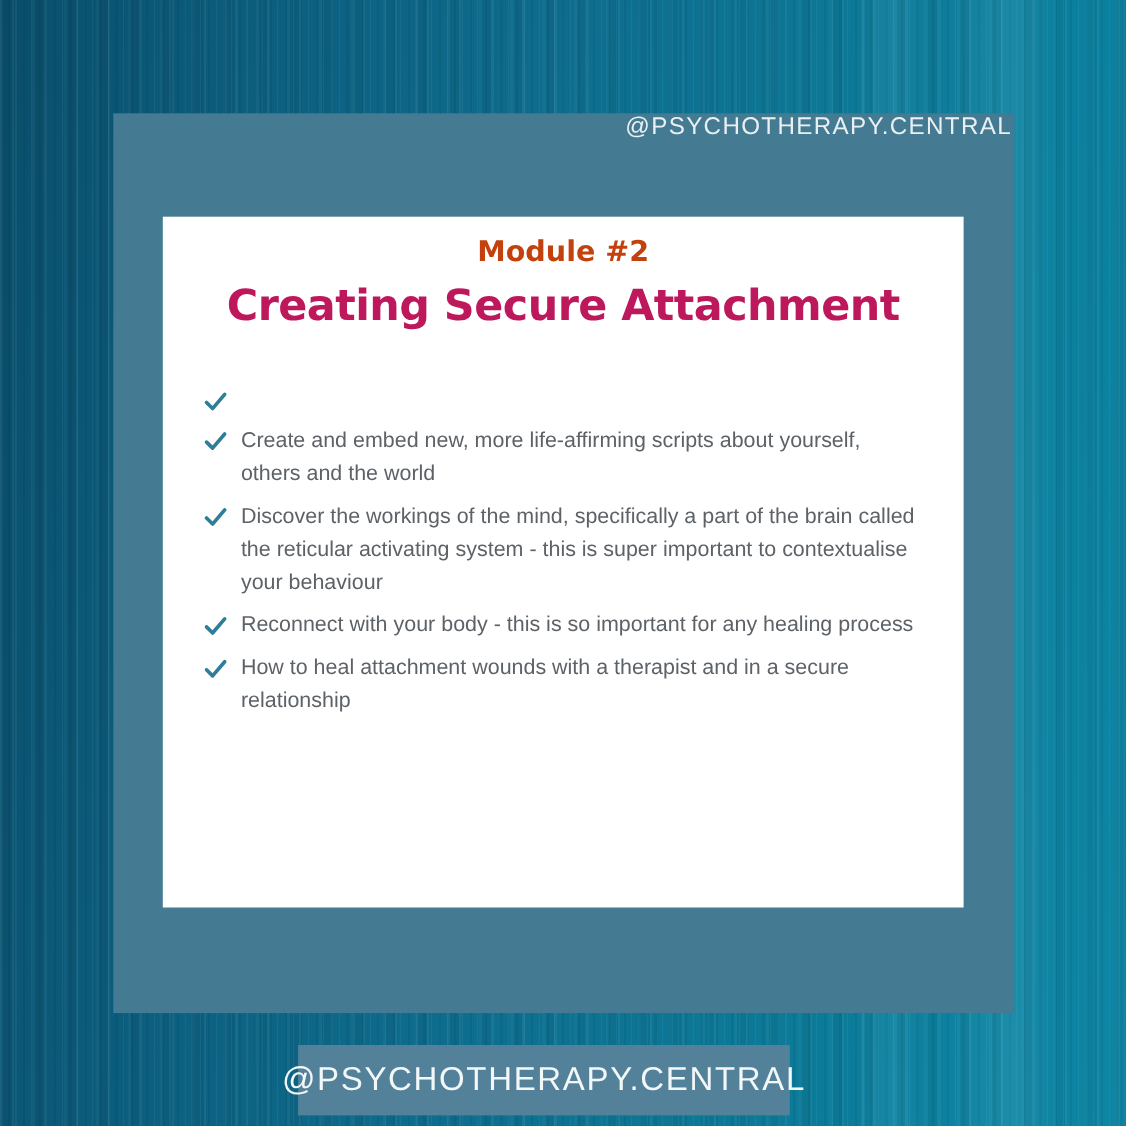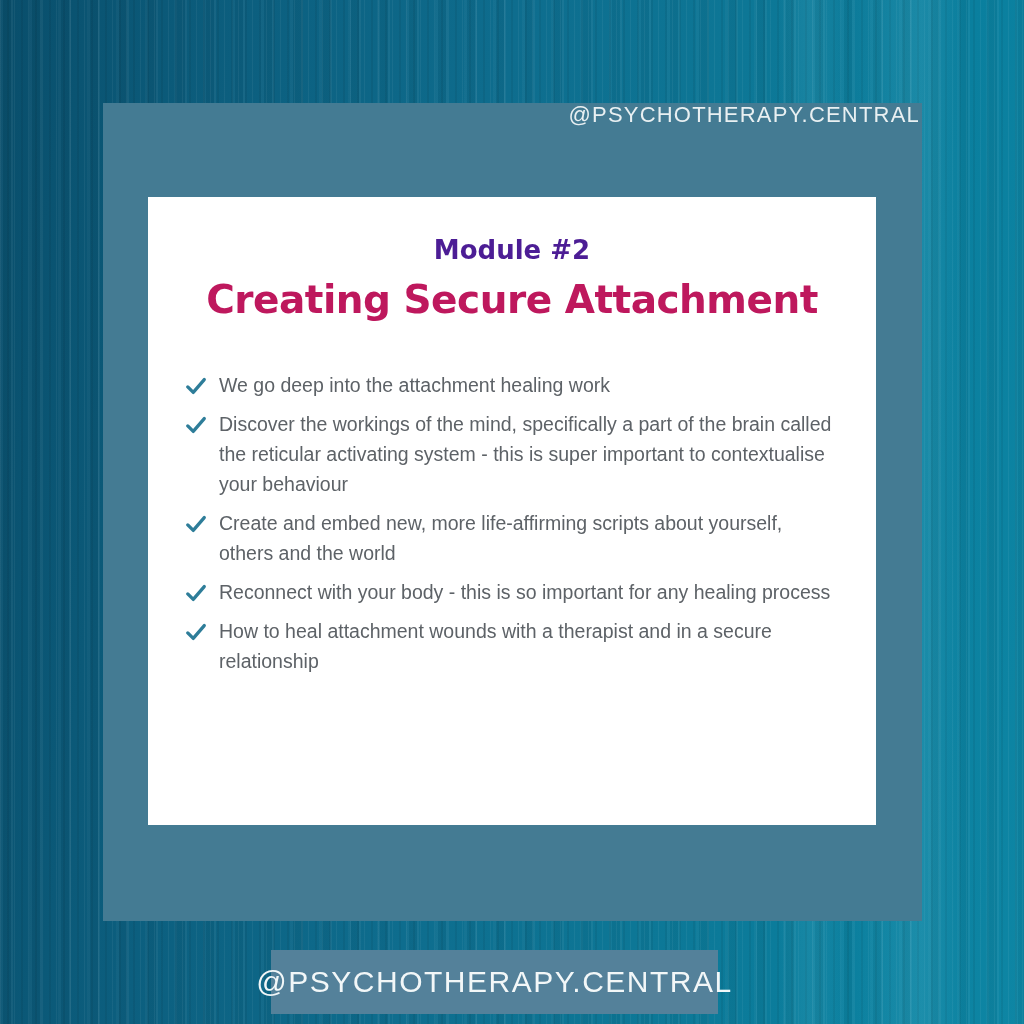--- a/index.html
+++ b/index.html
@@ -28,23 +28,23 @@
     position:absolute;top:101px;right:104px;
     font-size:22px;letter-spacing:1.2px;color:#e9f0f2;line-height:28px;
     font-weight:normal;
   }
   
   .card{
     position:absolute;left:148px;top:197px;width:728px;height:628px;
     background:#ffffff;text-align:center;
   }
   .module-label{
-    margin-top:38px;
+    margin-top:17px;
     font-family:"DejaVu Sans",sans-serif;
-    font-size:26px;font-weight:bold;color:#4c1d95;
+    font-size:26px;font-weight:bold;color:#c2410c;
   }
   .card-title{
     margin-top:12px;
     font-family:"DejaVu Sans",sans-serif;
     font-size:39px;font-weight:bold;color:#be185d;letter-spacing:-0.5px;
   }
   .checklist{
     margin-top:48px;padding:0 40px 0 37px;text-align:left;
   }
   .check-item{display:flex;align-items:flex-start;margin-bottom:9px;}
@@ -73,33 +73,32 @@
 
 <div class="card">
   <div class="module-label">Module #2</div>
   <div class="card-title">Creating Secure Attachment</div>
 
   <div class="checklist">
     <div class="check-item">
       <svg class="check-icon" viewBox="0 0 24 24">
           <path d="M3 13 L9 19 L21 5" stroke="#2e7d99" stroke-width="3.6" fill="none" stroke-linecap="round" stroke-linejoin="round"></path>
         </svg>
-      <div class="check-text">We go deep into the attachment healing work</div>
+    </div>
+    <div class="check-item">
+      <svg class="check-icon" viewBox="0 0 24 24">
+          <path d="M3 13 L9 19 L21 5" stroke="#2e7d99" stroke-width="3.6" fill="none" stroke-linecap="round" stroke-linejoin="round"></path>
+        </svg>
+      <div class="check-text">Create and embed new, more life-affirming scripts about yourself, others and the world</div>
     </div>
     <div class="check-item">
       <svg class="check-icon" viewBox="0 0 24 24">
           <path d="M3 13 L9 19 L21 5" stroke="#2e7d99" stroke-width="3.6" fill="none" stroke-linecap="round" stroke-linejoin="round"></path>
         </svg>
       <div class="check-text">Discover the workings of the mind, specifically a part of the brain called the reticular activating system - this is super important to contextualise your behaviour</div>
-    </div>
-    <div class="check-item">
-      <svg class="check-icon" viewBox="0 0 24 24">
-          <path d="M3 13 L9 19 L21 5" stroke="#2e7d99" stroke-width="3.6" fill="none" stroke-linecap="round" stroke-linejoin="round"></path>
-        </svg>
-      <div class="check-text">Create and embed new, more life-affirming scripts about yourself, others and the world</div>
     </div>
     <div class="check-item">
       <svg class="check-icon" viewBox="0 0 24 24">
           <path d="M3 13 L9 19 L21 5" stroke="#2e7d99" stroke-width="3.6" fill="none" stroke-linecap="round" stroke-linejoin="round"></path>
         </svg>
       <div class="check-text">Reconnect with your body - this is so important for any healing process</div>
     </div>
     <div class="check-item">
       <svg class="check-icon" viewBox="0 0 24 24">
           <path d="M3 13 L9 19 L21 5" stroke="#2e7d99" stroke-width="3.6" fill="none" stroke-linecap="round" stroke-linejoin="round"></path>

